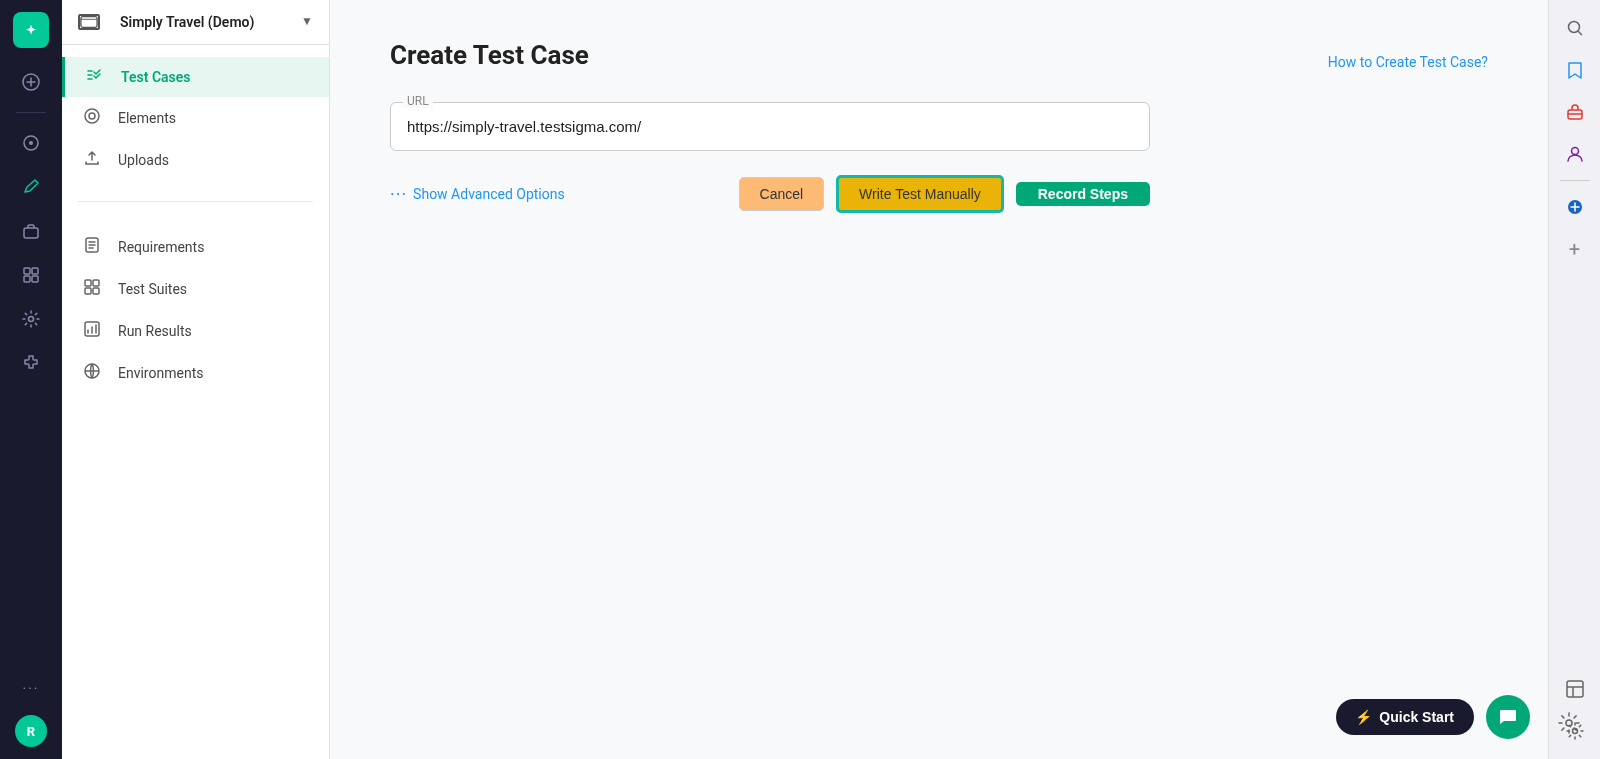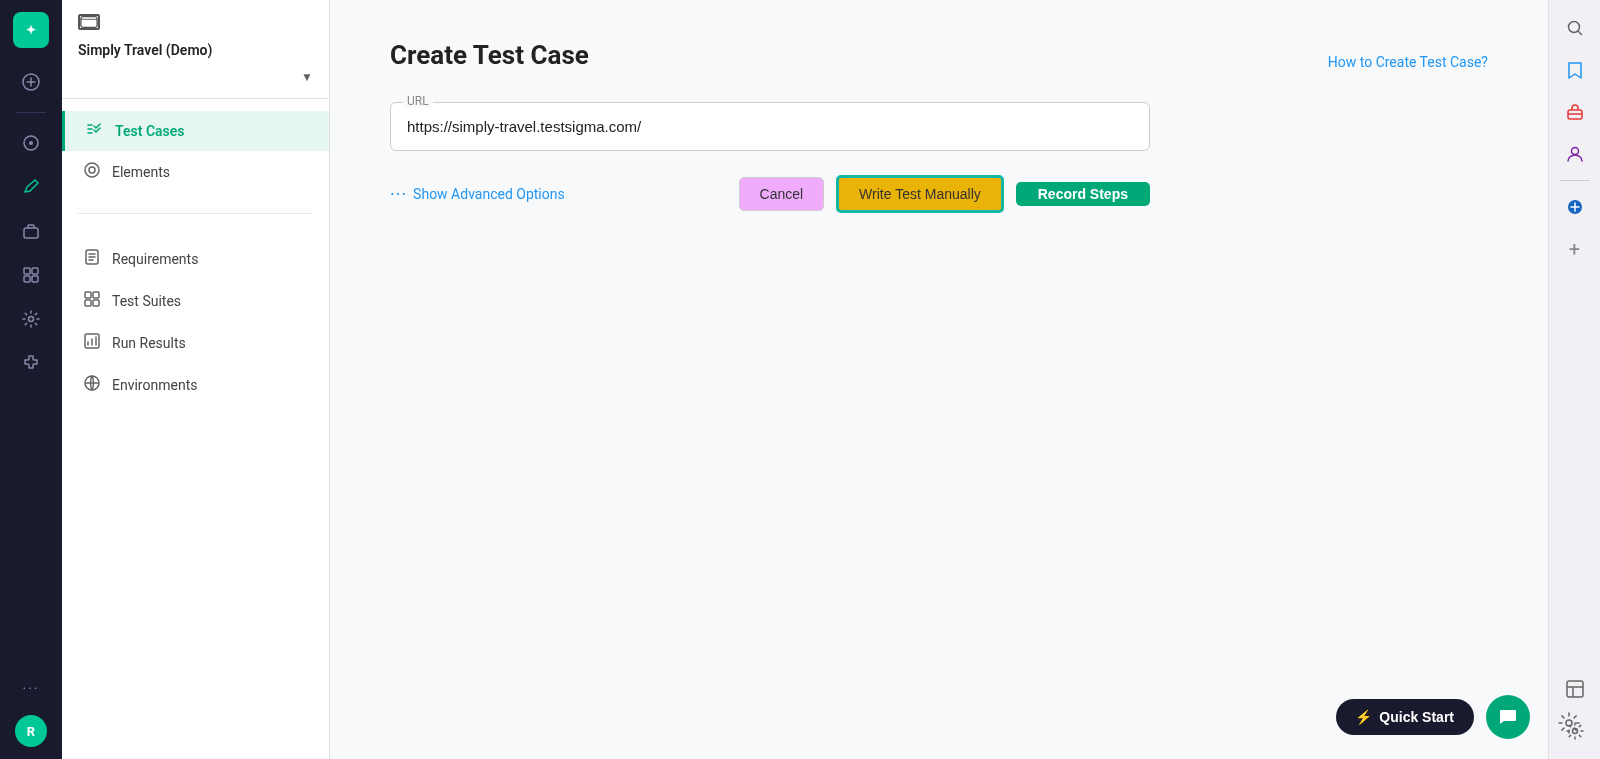--- a/index.html
+++ b/index.html
@@ -49,37 +49,36 @@
       background: #fff;
       border-right: 1px solid #e0e0e0;
       display: flex;
       flex-direction: column;
       flex-shrink: 0;
       padding: 0;
     }
     .sidebar-header {
       padding: 14px 16px;
       border-bottom: 1px solid #e0e0e0;
-      display: flex; gap: 12px;
-      cursor: pointer;
-      flex-direction: column;
+      display: flex; gap: 20px;
+      cursor: pointer;
     }
     .sidebar-header .workspace-icon {
       width: 22px; height: 16px;
       border: 2px solid #555;
       border-radius: 2px;
       display: inline-flex; align-items: center; justify-content: center;
       font-size: 8px;
     }
     .sidebar-header .workspace-name { font-size: 14px; font-weight: 600; color: #222; }
     .sidebar-header .chevron { margin-left: auto; color: #666; font-size: 12px; }
 
     .sidebar-nav { padding: 12px 0; }
     .sidebar-item {
-      display: flex; align-items: center; gap: 10px;
+      display: flex; align-items: center; gap: 16px;
       padding: 10px 20px;
       cursor: pointer;
       color: #444;
       font-size: 14px;
       border-radius: 0;
     }
     .sidebar-item.active {
       background: #e6f7f2;
       color: #00a878;
       font-weight: 600;
@@ -153,21 +152,21 @@
       color: #2196f3;
       font-size: 14px;
       cursor: pointer;
       flex: 1;
     }
     .show-advanced .dots { font-size: 18px; letter-spacing: 1px; color: #2196f3; }
     .btn-cancel {
       padding: 8px 20px;
       border: 1px solid #ccc;
       border-radius: 5px;
-      background: #f0abfc;
+      background: #fdba74;
       font-size: 14px;
       color: #333;
       cursor: pointer;
     }
     .btn-write {
       padding: 8px 20px;
       border: 3px solid #14b8a6;
       border-radius: 5px;
       background: #eab308;
       font-size: 14px;
@@ -335,20 +334,29 @@
     </div>
     <div class="sidebar-item">
       <span class="item-icon">
         <svg width="18" height="18" viewBox="0 0 18 18" fill="none">
           <circle cx="9" cy="9" r="7" stroke="#666" stroke-width="1.5"></circle>
           <circle cx="9" cy="9" r="3" stroke="#666" stroke-width="1.5"></circle>
         </svg>
       </span>
       <span>Elements</span>
     </div>
+    <div class="sidebar-item">
+      <span class="item-icon">
+        <svg width="18" height="18" viewBox="0 0 18 18" fill="none">
+          <path d="M9 11V3M6 6l3-3 3 3" stroke="#666" stroke-width="1.5" stroke-linecap="round" stroke-linejoin="round"></path>
+          <path d="M3 13v2h12v-2" stroke="#666" stroke-width="1.5" stroke-linecap="round"></path>
+        </svg>
+      </span>
+      <span>Uploads</span>
+    </div>
   </div>
 
   <div class="sidebar-divider"></div>
 
   <div class="sidebar-section-items">
     <div class="sidebar-item">
       <span class="item-icon">
         <svg width="18" height="18" viewBox="0 0 18 18" fill="none">
           <rect x="3" y="2" width="12" height="14" rx="2" stroke="#666" stroke-width="1.5"></rect>
           <path d="M6 6h6M6 9h6M6 12h4" stroke="#666" stroke-width="1.5" stroke-linecap="round"></path>

